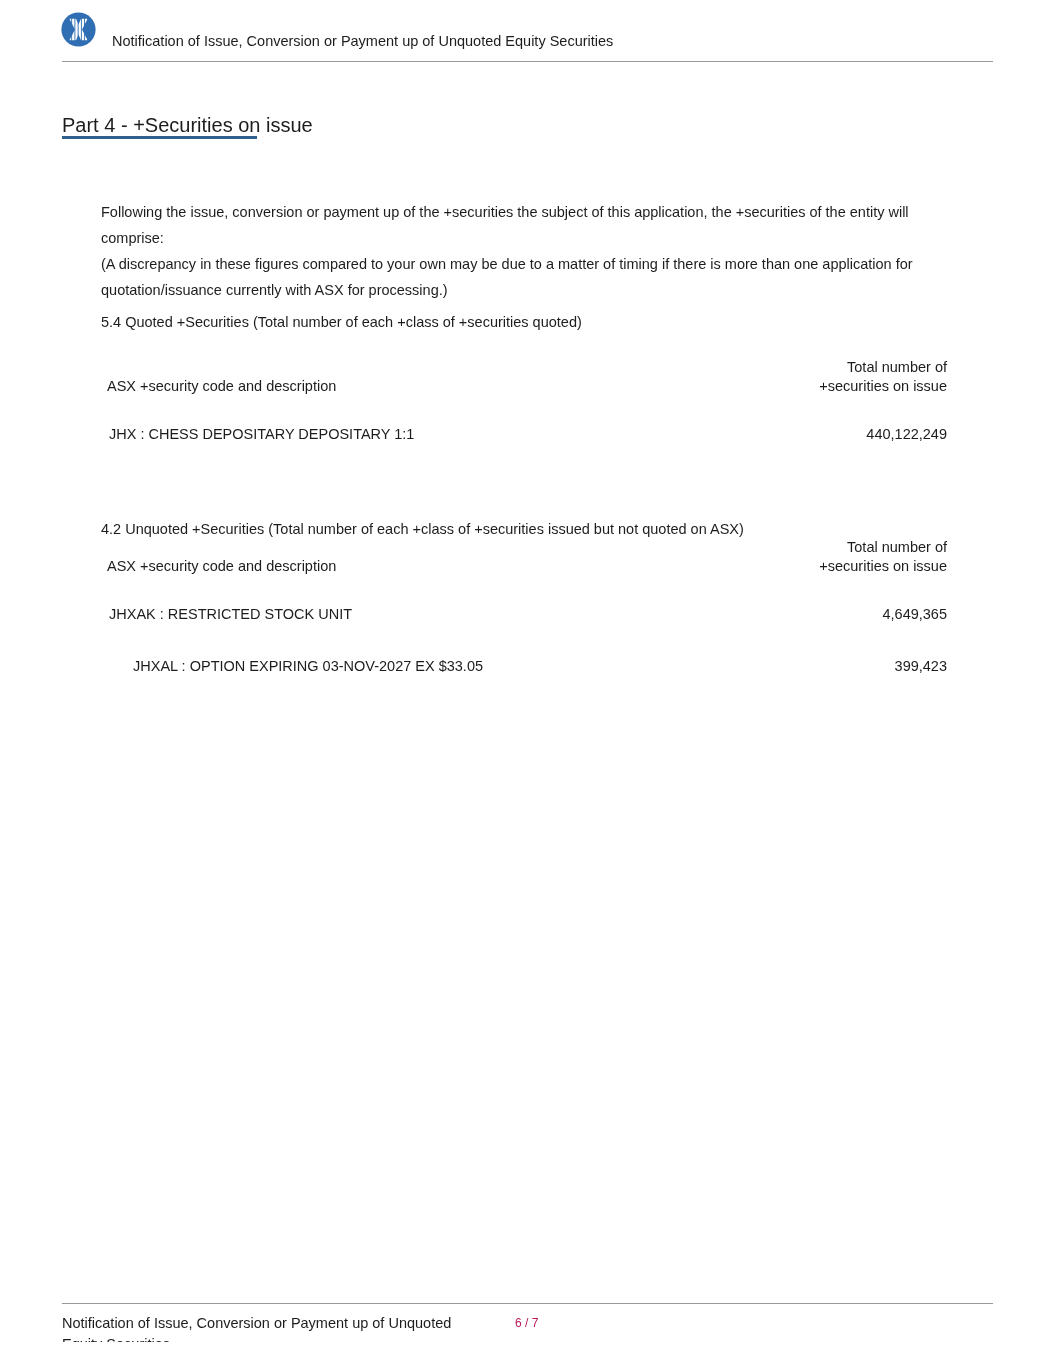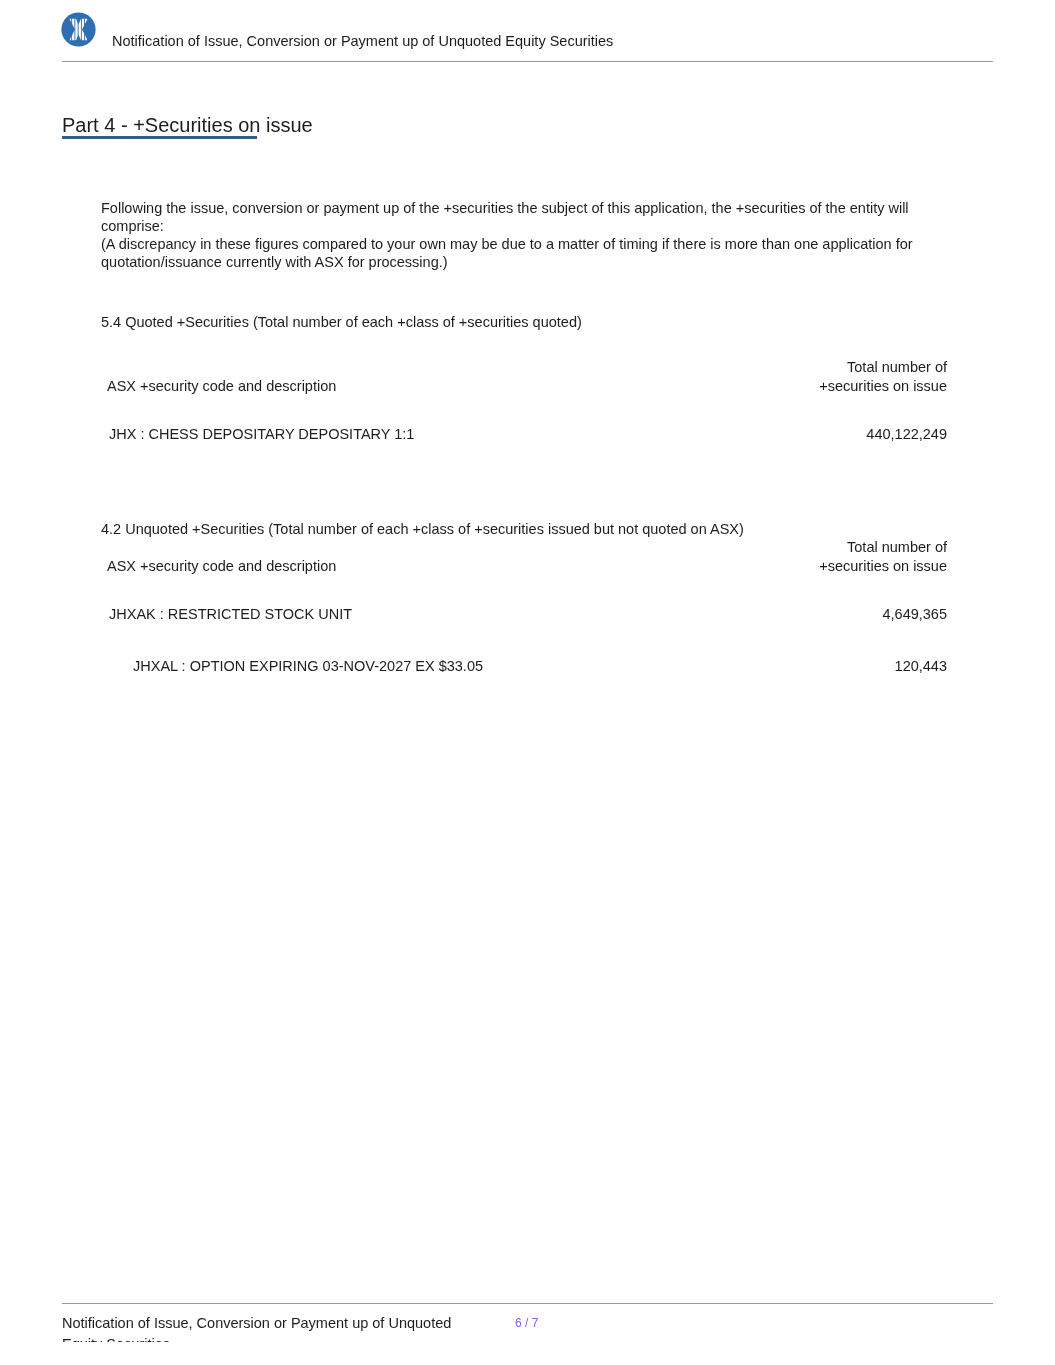--- a/index.html
+++ b/index.html
@@ -46,21 +46,21 @@
     left: 62px; top: 136px;
     width: 195px; height: 3px;
     background: #2e5f8e;
   }
 
   
   .intro {
     left: 101px; top: 199px;
     width: 848px;
     font-size: 14.5px;
-    line-height: 18px;
+    line-height: 26px;
   }
 
   
   .section-heading {
     left: 101px;
     font-size: 14.5px;
     line-height: 17px;
     white-space: nowrap;
   }
   .s41-heading { top: 314px; }
@@ -104,21 +104,21 @@
     left: 62px; top: 1313px;
     width: 428px;
     height: 29px;
     overflow: hidden;
     font-size: 14.5px;
     line-height: 21px;
   }
   .footer-page {
     left: 515px; top: 1316px;
     font-size: 12px;
-    color: #8b5cf6;
+    color: #be185d;
     white-space: nowrap;
   }
 </style>
 </head>
 <body>
 
 <div class="abs logo">
   <svg width="37" height="37" viewBox="0 0 40 40" xmlns="http://www.w3.org/2000/svg">
     <defs>
       <clipPath id="xclip">
@@ -161,18 +161,18 @@
 <div class="abs t-header t42-header">
   <div class="col-code">ASX +security code and description</div>
   <div class="col-total">Total number of +securities on issue</div>
 </div>
 <div class="abs t-row row-42-0">
   <div class="cell-code">JHXAK : RESTRICTED STOCK UNIT</div>
   <div class="cell-total">4,649,365</div>
 </div>
 <div class="abs t-row row-42-1">
   <div class="cell-code">JHXAL : OPTION EXPIRING 03-NOV-2027 EX $33.05</div>
-  <div class="cell-total">120,443</div>
+  <div class="cell-total">399,423</div>
 </div>
 
 <div class="abs footer-divider"></div>
 <div class="abs footer-title">Notification of Issue, Conversion or Payment up of Unquoted Equity Securities</div>
 <div class="abs footer-page">6 / 7</div>
 
 </body></html>

